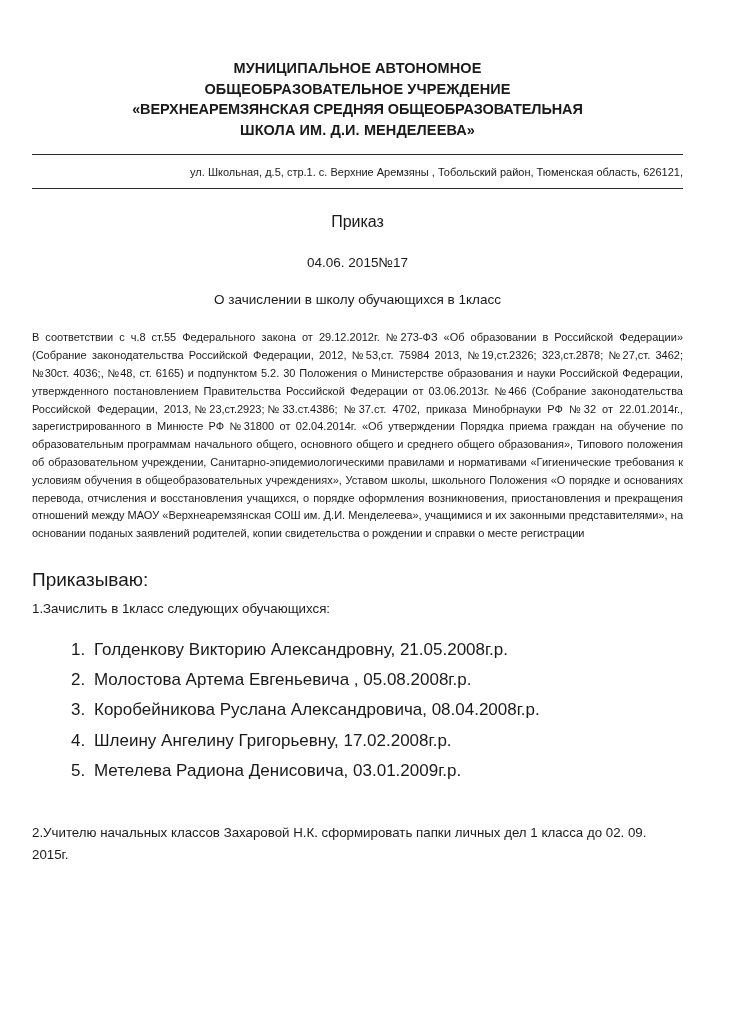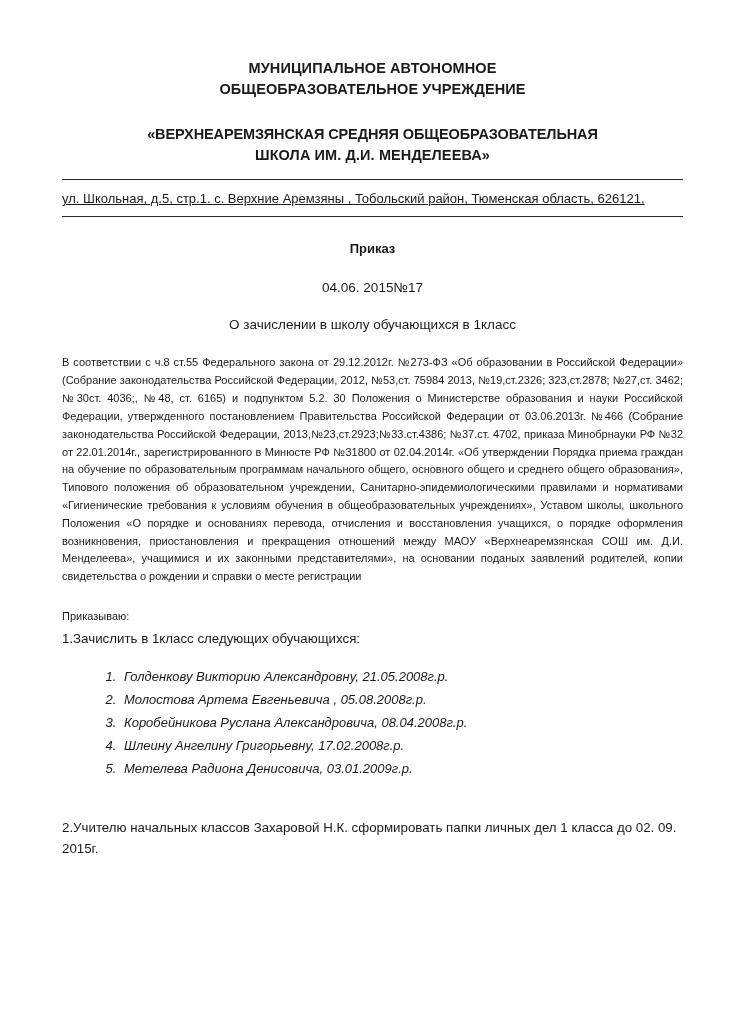--- a/index.html
+++ b/index.html
@@ -12,70 +12,68 @@
     height: 1024px;
     font-family: "Liberation Sans", sans-serif;
     color: #1a1a1a;
     position: relative;
     overflow: hidden;
   }
   .page {
     width: 745px;
     height: 1024px;
     box-sizing: border-box;
-    padding: 58px 62px 20px 62px;
+    padding: 58px 62px 20px 32px;
     position: relative;
   }
 
   
   .org-header {
     text-align: center;
     font-weight: bold;
     font-size: 14.5px;
     line-height: 1.42;
     letter-spacing: 0.1px;
   }
   .org-header .line {
     display: block;
     white-space: nowrap;
   }
   .org-header .line-wide {
     letter-spacing: -0.1px;
-    margin-top: 25px;
   }
 
   .hr-full {
     border: 0;
     border-top: 1px solid #2b2b2b;
     margin: 14px 0 9px 0;
   }
 
   .contacts {
-    font-size: 13px;
+    font-size: 11px;
     line-height: 1.55;
     color: #1a1a1a;
-    text-align: left;
-    text-decoration: underline;
+    text-align: right;
   }
   .contacts a {
     color: #1a3fb8;
     text-decoration: underline;
   }
 
   .hr-thin {
     border: 0;
     border-top: 1px solid #2b2b2b;
     margin: 7px 0 0 0;
   }
 
   
   .doc-type {
     text-align: center;
-    font-weight: bold;
-    font-size: 13px;
+    font-weight: normal;
+    font-size: 16px;
     margin-top: 24px;
   }
 
   .meta-row {
     display: flex;
     justify-content: center;
     align-items: baseline;
     font-size: 13.5px;
     margin-top: 24px;
     padding: 0 2px;
@@ -93,35 +91,34 @@
     margin-top: 22px;
     font-size: 11px;
     line-height: 1.62;
     text-align: justify;
     text-justify: inter-word;
     hyphens: none;
   }
 
   .order-label {
     margin-top: 22px;
-    font-size: 11px;
+    font-size: 19px;
     line-height: 1.6;
   }
   .order-intro {
     margin-top: 2px;
     font-size: 13.3px;
     line-height: 1.6;
   }
 
   ol.pupils {
     margin: 16px 0 0 0;
     padding-left: 58px;
-    font-size: 13px;
+    font-size: 17px;
     line-height: 1.78;
-    font-style: italic;
   }
   ol.pupils li {
     padding-left: 4px;
   }
 
   .closing {
     margin-top: 36px;
     font-size: 13.3px;
     line-height: 1.62;
   }

